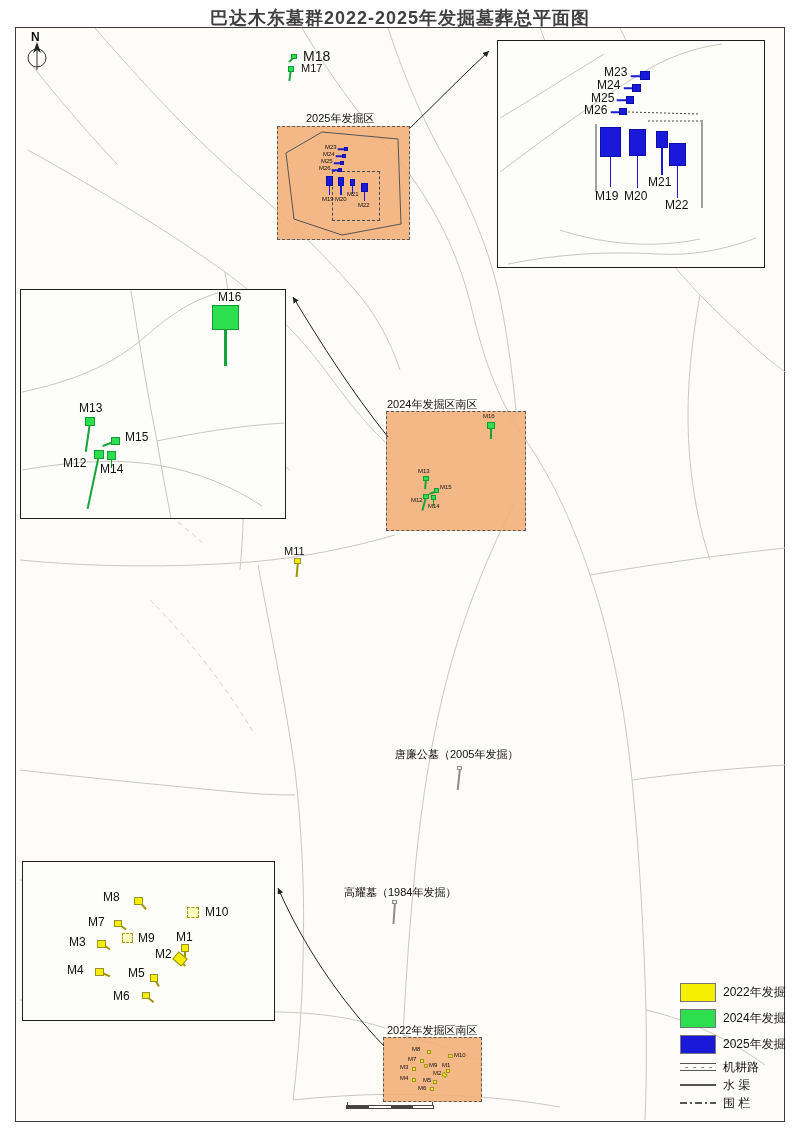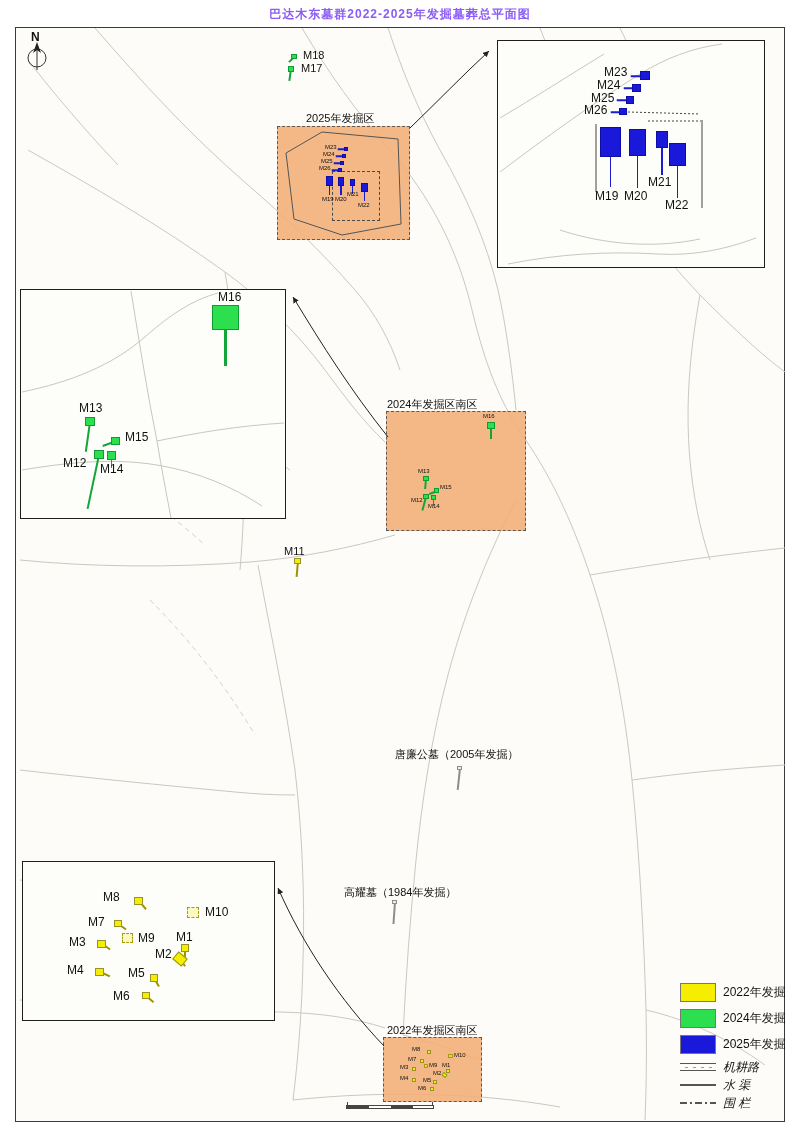--- a/index.html
+++ b/index.html
@@ -1,21 +1,21 @@
 <!DOCTYPE html>
 <html style="--c22: #F6EE00; --c24: #2BDF4E; --c25: #1A18D9;"><head>
 <meta charset="utf-8">
 <style>
   * { margin:0; padding:0; box-sizing:border-box; }
   html,body { background:#ffffff; }
   body { width:800px; height:1131px; font-family:"Liberation Sans", sans-serif; }
   .page { position:relative; width:800px; height:1131px; background:#ffffff; overflow:hidden; }
 
   .title { position:absolute; top:6px; left:0; width:100%; text-align:center;
-           font-size:12px; font-weight:bold; letter-spacing:1px; color:#8b5cf6; z-index:7; }
+           font-size:18px; font-weight:bold; letter-spacing:1px; color:#404040; z-index:7; }
 
   .map-frame { position:absolute; left:15px; top:27px; width:770px; height:1095px;
                border:1.5px solid #3a3a3a; background:#fdfcf8; z-index:0; }
 
   svg.roads   { position:absolute; left:0; top:0; z-index:1; }
   svg.overlay { position:absolute; left:0; top:0; z-index:4; pointer-events:none; }
 
   .area { position:absolute; z-index:2; border:1px dashed #5a5a5a; }
   .area-inner { position:absolute; z-index:2; border:1px dashed #4a4a4a; background:transparent; }
 
@@ -33,21 +33,21 @@
   .stem.t24 { background:#14a53a; }
   .stem.t25 { background:#1b1bd0; }
   .stem.gray { background:#8d8d8d; }
   .tomb-label { position:absolute; color:#111; white-space:nowrap; line-height:1.1; }
 
   .label { position:absolute; z-index:6; font-size:11px; color:#111; white-space:nowrap; }
   .north-n { position:absolute; left:31px; top:30px; z-index:6; font-size:12px; font-weight:bold; color:#111; }
 
   .legend { position:absolute; left:680px; top:983px; z-index:6; }
   .lrow { display:flex; align-items:center; height:19px; margin-bottom:7px; }
-  .lrow.line { height:12px; margin-bottom:6px;font-style:italic; }
+  .lrow.line { height:12px; margin-bottom:6px; }
   .swatch { display:inline-block; width:36px; height:19px; border:1px solid #777; }
   .llabel { margin-left:7px; font-size:12px; color:#111; white-space:nowrap; }
   .sym { display:inline-block; width:36px; }
   .sym-road { height:8px; border-top:1.5px solid #555; border-bottom:1.5px solid #555;
               background:repeating-linear-gradient(90deg,transparent 0 5px,#999 5px 8px);
               background-size:100% 1px; background-position:center; background-repeat:no-repeat; }
   .sym-canal { height:2px; background:#555; }
   .sym-fence { height:2px;
                background:repeating-linear-gradient(90deg,#555 0 7px,transparent 7px 10px,#555 10px 12px,transparent 12px 15px); }
 
@@ -145,21 +145,21 @@
     <g>
       <circle cx="37" cy="58" r="9" fill="none" stroke="#333" stroke-width="1"></circle>
       <line x1="37" y1="70" x2="37" y2="46" stroke="#333" stroke-width="1"></line>
       <path d="M37,42 L33,53 L37,50 L41,53 Z" fill="#222"></path>
     </g>
   </svg>
 
   <div class="markers">
       <div class="stem t24" style="left: 293.25px; top: 56.5px; width: 1.5px; height: 7px; transform: rotate(45deg);"></div>
       <div class="tomb t24" style="left: 291px; top: 54px; width: 6px; height: 5px;"></div>
-      <div class="tomb-label" style="left: 303px; top: 49px; font-size: 11px;">M18</div>
+      <div class="tomb-label" style="left: 303px; top: 49px; font-size: 14px;">M18</div>
       <div class="stem t24" style="left: 290.25px; top: 69px; width: 1.5px; height: 12px; transform: rotate(8deg);"></div>
       <div class="tomb t24" style="left: 288px; top: 66px; width: 6px; height: 6px;"></div>
       <div class="tomb-label" style="left: 301px; top: 62px; font-size: 11px;">M17</div>
       <div class="stem t22" style="left: 296.75px; top: 561px; width: 1.5px; height: 16px; transform: rotate(5deg);"></div>
       <div class="tomb t22" style="left: 294px; top: 558px; width: 7px; height: 6px;"></div>
       <div class="tomb-label" style="left: 284px; top: 545px; font-size: 11px;">M11</div>
       <div class="stem gray" style="left: 458.75px; top: 768px; width: 1.5px; height: 22px; transform: rotate(6deg);"></div>
       <div class="tomb gray" style="left: 457px; top: 766px; width: 5px; height: 4px;"></div>
       <div class="stem gray" style="left: 393.75px; top: 902px; width: 1.5px; height: 22px; transform: rotate(4deg);"></div>
       <div class="tomb gray" style="left: 392px; top: 900px; width: 5px; height: 4px;"></div>

